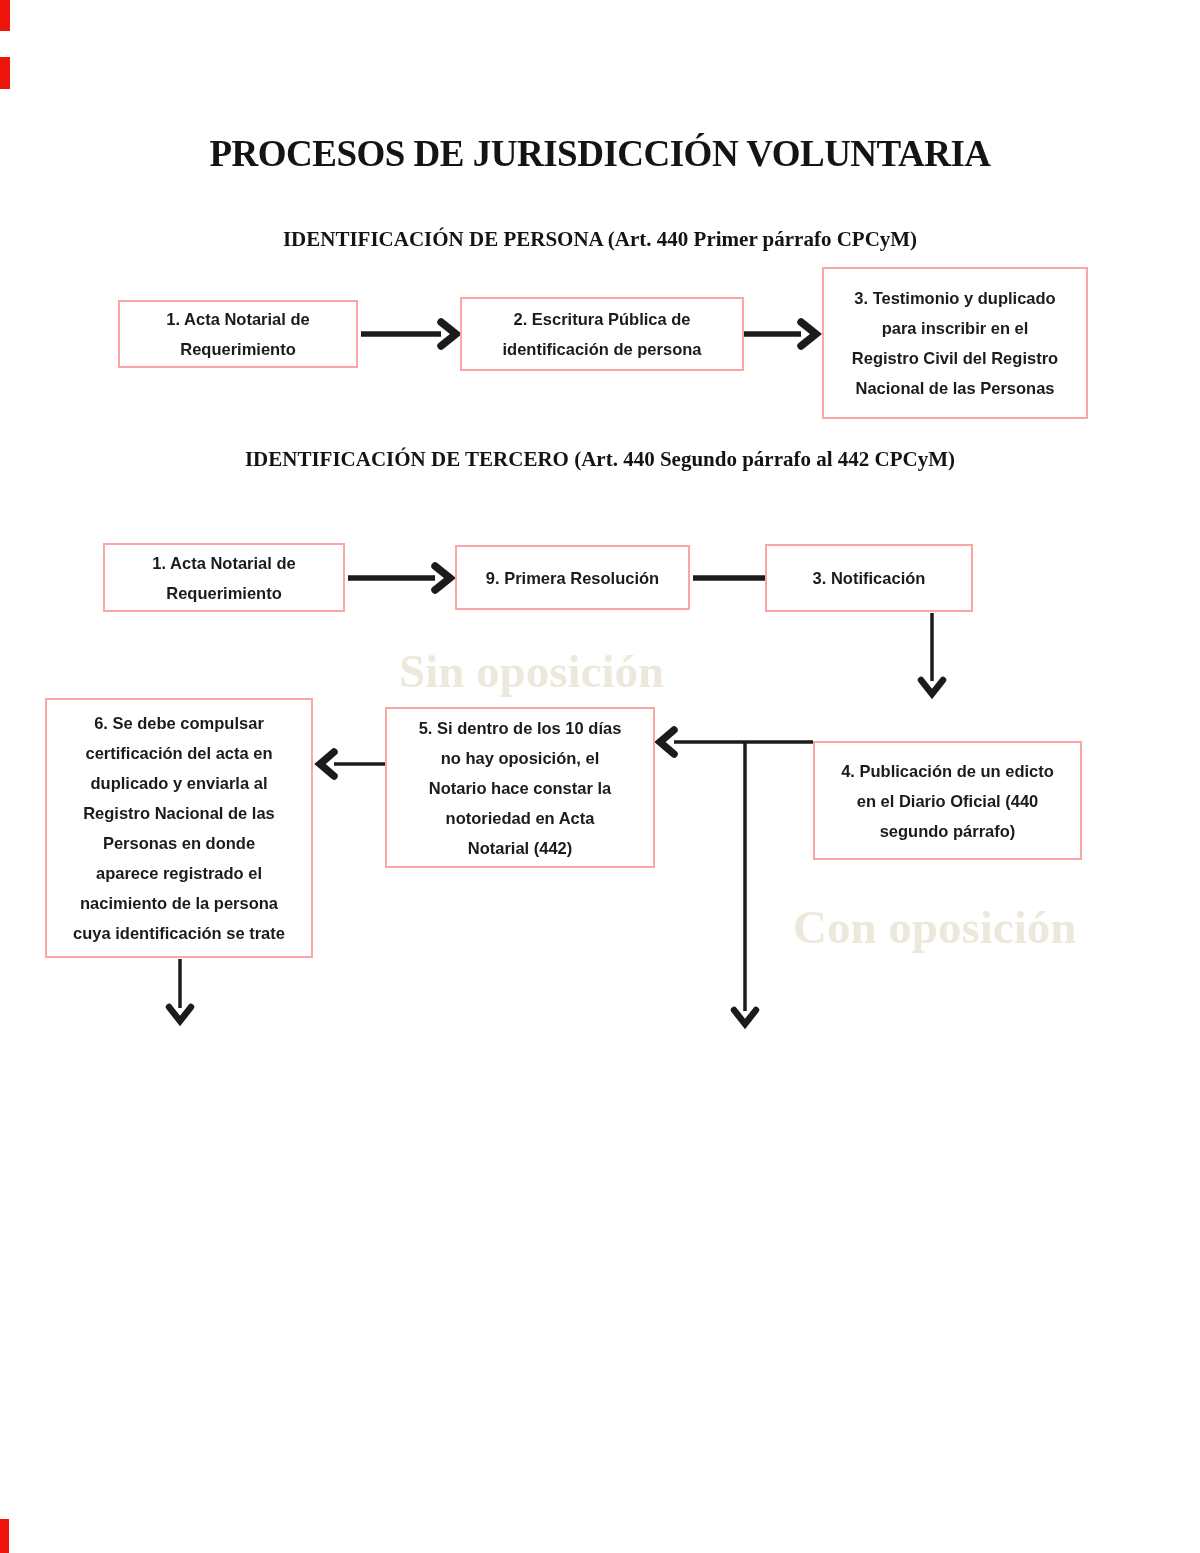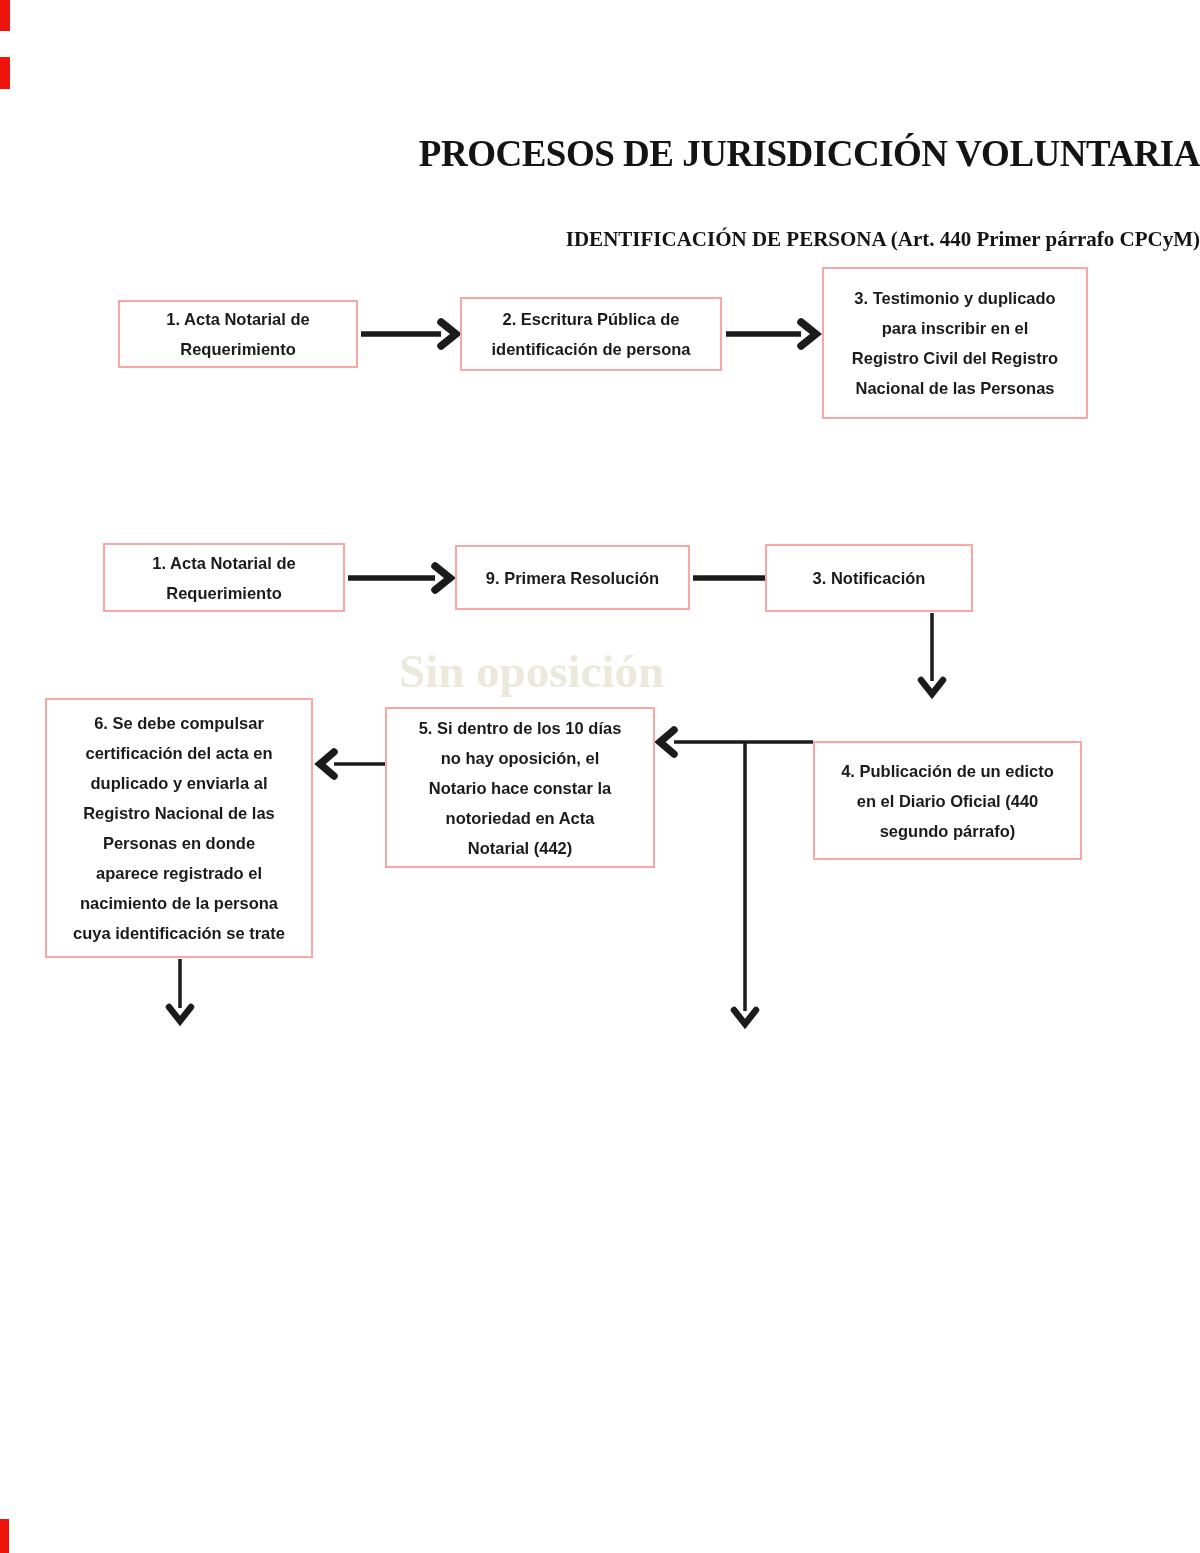--- a/index.html
+++ b/index.html
@@ -9,36 +9,36 @@
     --page-bg:#ffffff;
   }
   html,body{margin:0;padding:0;background:#fff;}
   .page{
     position:relative;width:1200px;height:1553px;
     background:var(--page-bg);
     font-family:"Liberation Sans",sans-serif;
     overflow:hidden;color:var(--ink);
   }
   .hd{
-    position:absolute;left:0;width:1200px;text-align:right;
+    position:absolute;left:0;width:1200px;text-align:center;
     font-family:"Liberation Serif",serif;font-weight:bold;color:#141414;
     white-space:nowrap;
   }
   #title{top:132px;font-size:37px;letter-spacing:-0.5px;}
   #sub-persona{top:227px;font-size:21px;}
   #sub-tercero{top:447px;font-size:21px;}
   .box{
     position:absolute;box-sizing:border-box;
     border:2px solid #fca5a5;background:#fff;
     display:flex;align-items:center;justify-content:center;
     text-align:center;font-weight:bold;font-size:16.5px;line-height:30px;
     color:var(--ink);white-space:pre-line;z-index:3;padding:0 2px;
   }
   #box-p1{left:118px;top:300px;width:240px;height:68px;}
-  #box-p2{left:460px;top:297px;width:262px;height:74px;}
+  #box-p2{left:460px;top:297px;width:284px;height:74px;}
   #box-p3{left:822px;top:267px;width:266px;height:152px;}
   #box-t1{left:103px;top:543px;width:242px;height:69px;}
   #box-t2{left:455px;top:545px;width:235px;height:65px;}
   #box-t3{left:765px;top:544px;width:208px;height:68px;}
   #box-4 {left:813px;top:741px;width:269px;height:119px;}
   #box-5 {left:385px;top:707px;width:270px;height:161px;}
   #box-6 {left:45px; top:698px;width:268px;height:260px;}
   #box-7 {left:47px; top:1027px;width:270px;height:131px;}
   #box-41{left:628px;top:1031px;width:267px;height:132px;}
   .wm{
@@ -58,22 +58,24 @@
   #edge-marker-2{top:57px;width:10px;height:32px;}
   #edge-marker-3{top:1519px;width:9px;height:34px;}
 </style>
 </head>
 <body>
 
 <div class="page">
 
   <div class="hd" id="title">PROCESOS DE JURISDICCIÓN VOLUNTARIA</div>
   <div class="hd" id="sub-persona">IDENTIFICACIÓN DE PERSONA (Art. 440 Primer párrafo CPCyM)</div>
+  <div class="hd" id="sub-tercero">IDENTIFICACIÓN DE TERCERO (Art. 440 Segundo párrafo al 442 CPCyM)</div>
 
   <div class="wm" id="wm-sin">Sin oposición</div>
+  <div class="wm" id="wm-con">Con oposición</div>
 
   <svg id="connectors" width="1200" height="1553" viewBox="0 0 1200 1553" aria-hidden="true">
     <g>
       <path class="flow-line" d="M361 334 H441"></path>
       <path class="chev" d="M441 322 L456 334 L441 346"></path>
     </g>
     <g>
       <path class="flow-line" d="M726 334 H801"></path>
       <path class="chev" d="M801 322 L816 334 L801 346"></path>
     </g>

